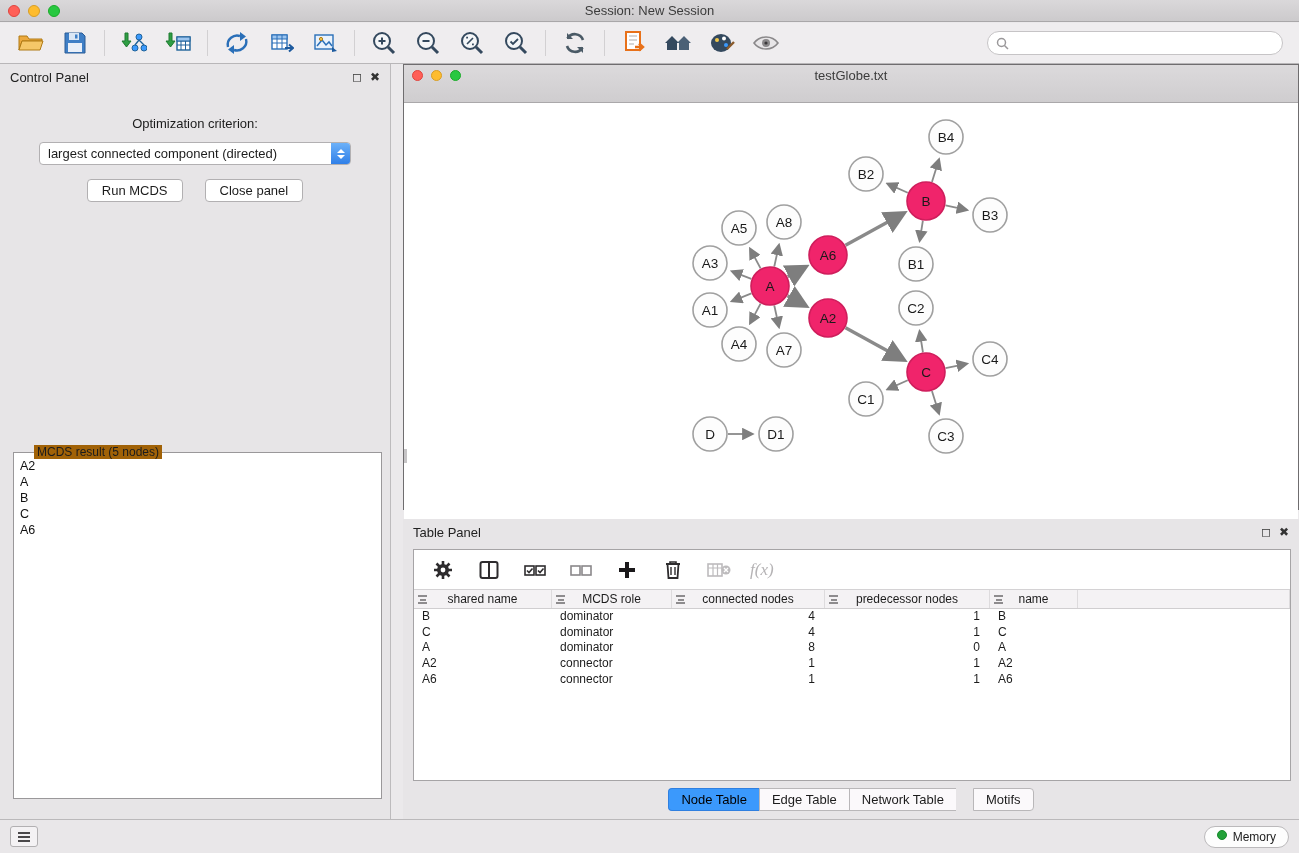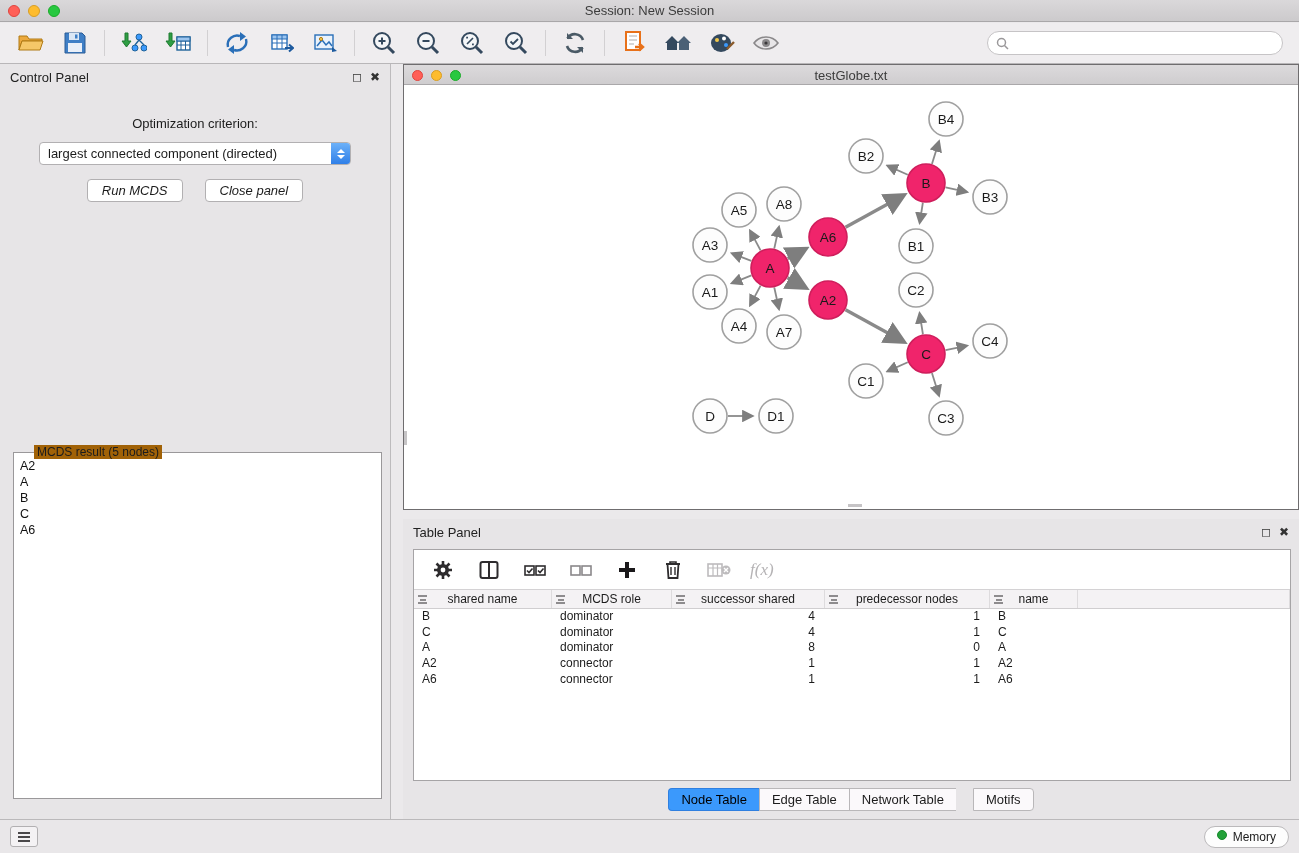--- a/index.html
+++ b/index.html
@@ -42,30 +42,30 @@
   .cp-tab.active { background:#3b99fc; border-color:#2f7fe0; color:#fff; }
   .opt-label { text-align:center; margin-top:26px; font-size:13px; }
   .dropdown { margin:11px auto 0; width:312px; height:23px; background:#fff; border:1px solid #b2b0b2;
     border-radius:4px; display:flex; align-items:center; font-size:13px; padding-left:8px; }
   .dropdown .dd-text { flex:1; white-space:nowrap; overflow:hidden; }
   .dd-stepper { width:19px; height:21px; border-radius:0 3px 3px 0;
     background:linear-gradient(#6cb1f9,#2f7fe8); display:flex; flex-direction:column; align-items:center; justify-content:center; gap:2px; }
   .tri-up { width:0; height:0; border-left:4px solid transparent; border-right:4px solid transparent; border-bottom:4px solid #fff; }
   .tri-down { width:0; height:0; border-left:4px solid transparent; border-right:4px solid transparent; border-top:4px solid #fff; }
   .cp-buttons { display:flex; justify-content:center; gap:22px; margin-top:14px; }
-  .btn { background:#fff; border:1px solid #b2b0b2; border-radius:4px; padding:3px 14px; font-size:13px; color:#1c1c1c;font-style:italic; }
+  .btn { background:#fff; border:1px solid #b2b0b2; border-radius:4px; padding:3px 14px; font-size:13px; color:#1c1c1c; }
   .mcds-fieldset { position:absolute; left:13px; right:8px; top:388px; bottom:20px;
     border:1px solid #9a989a; background:#fff; padding:2px 0 0 0; }
   .mcds-legend { position:absolute; top:-8px; left:20px; background:#a16207; padding:0 3px; font-size:12px; color:#1c1c1c; }
   .mcds-list { padding:3px 6px; font-size:12.5px; line-height:16px; color:#111; }
 
   
   .net-window { position:absolute; left:403px; top:64px; width:896px; height:446px;
     border:1px solid #6f6d6f; background:#fff; }
-  .net-titlebar { height:20px; background:linear-gradient(#dcdadc,#cfcdcf); border-bottom:1px solid #aaa8aa;
+  .net-titlebar { height:38px; background:linear-gradient(#dcdadc,#cfcdcf); border-bottom:1px solid #aaa8aa;
     text-align:center; line-height:22px; font-size:13px; color:#3c3c3c; position:relative; }
   .net-canvas { position:relative; width:894px; height:422px; background:#fff; }
   .mini-scroll-v { position:absolute; left:0px; top:346px; width:3px; height:14px; background:#c6c4c6; }
   .mini-scroll-h { position:absolute; left:444px; bottom:0px; height:3px; width:14px; background:#c6c4c6; }
 
   
   .table-panel { position:absolute; left:403px; top:519px; right:0; bottom:34px; background:#e7e5e7; }
   .table-box { position:absolute; left:10px; right:8px; top:30px; bottom:38px; background:#fff; border:1px solid #a6a4a6; }
   .tb-toolbar { height:40px; border-bottom:1px solid #d4d2d4; display:flex; align-items:center; padding:0 14px; gap:16px; }
   .fx { font-family:"Liberation Serif", serif; font-style:italic; font-size:17px; color:#b5b3b5; }
@@ -427,21 +427,21 @@
       <div class="hcell">
           <span class="sort-glyph"></span>
           <span>shared name</span>
         </div>
       <div class="hcell">
           <span class="sort-glyph"></span>
           <span>MCDS role</span>
         </div>
       <div class="hcell">
           <span class="sort-glyph"></span>
-          <span>successor shared</span>
+          <span>connected nodes</span>
         </div>
       <div class="hcell">
           <span class="sort-glyph"></span>
           <span>predecessor nodes</span>
         </div>
       <div class="hcell">
           <span class="sort-glyph"></span>
           <span>name</span>
         </div>
       <div class="hcell"></div>

